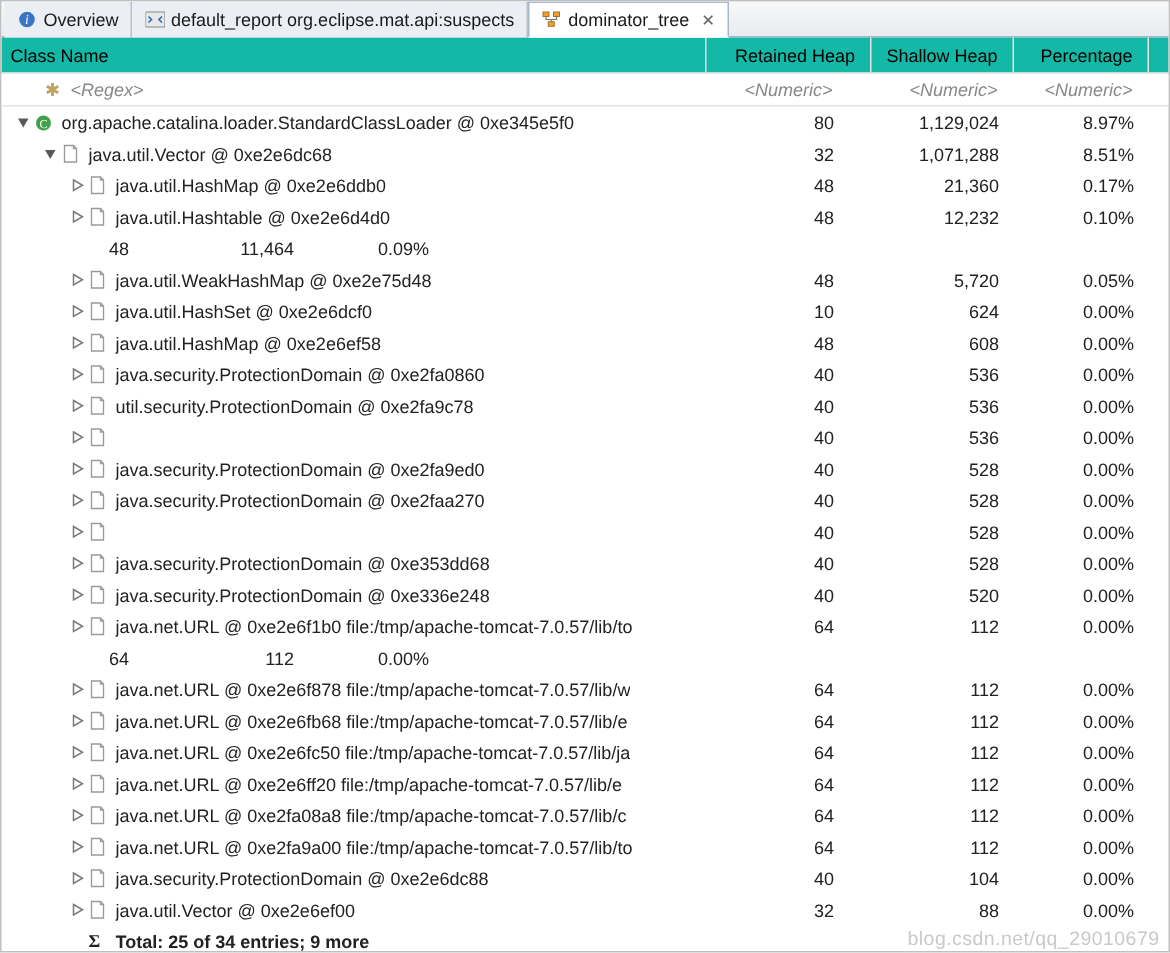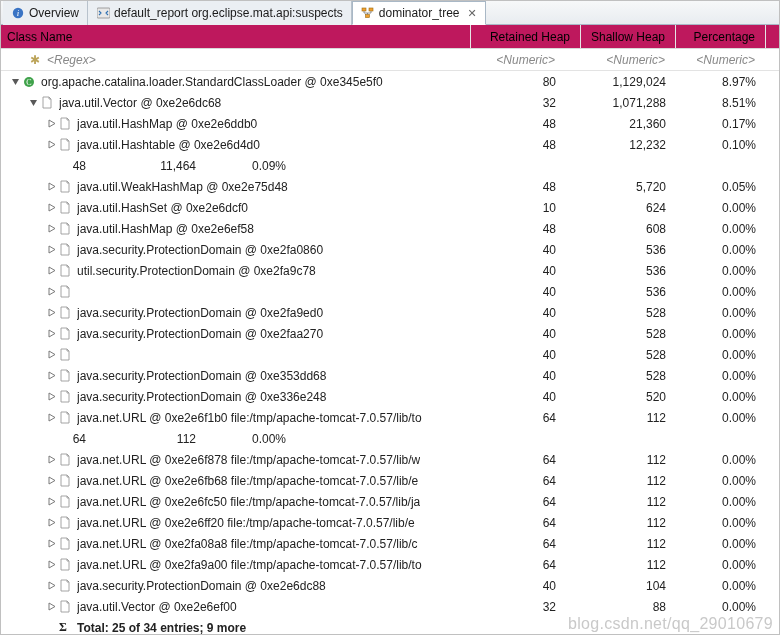--- a/index.html
+++ b/index.html
@@ -44,21 +44,21 @@
     position: relative;
     top: 0px;
   }
   .tab .ticon { width: 14px; height: 14px; display: inline-flex; align-items: center; justify-content: center; }
   .tab .closex { margin-left: 4px; color: #666; font-size: 11px; }
   
   .header {
     display: flex;
     height: 24px;
     border-bottom: 1px solid #d8d8d8;
-    background: #be185d;
+    background: #14b8a6;
     color: #000;
   }
   .header .col {
     display: flex;
     align-items: center;
     border-right: 1px solid #e5e5e5;
   }
   .col-name { flex: 0 0 470px; padding-left: 6px; }
   .col-sh   { flex: 0 0 95px; justify-content: flex-end; padding-right: 10px; }
   .col-rh   { flex: 0 0 110px; justify-content: flex-end; padding-right: 10px; }
@@ -108,21 +108,21 @@
     display: inline-flex; align-items: center; justify-content: center;
     margin-right: 4px;
   }
   .label { overflow: hidden; text-overflow: clip; }
   .totalrow .label { font-weight: bold; }
   .sigma { font-family: "Cambria Math", "Segoe UI Symbol", serif; font-weight: bold; margin-right: 4px;}
   .watermark {
     position: absolute;
     bottom: 1px;
     right: 6px;
-    font-size: 16px;
+    font-size: 13px;
     color: #c9c9c9;
     letter-spacing: 0.3px;
     pointer-events: none;
   }
 </style>
 </head>
 <body>
 
 <div class="tabbar" id="tabbar">
     <div class="tab">

